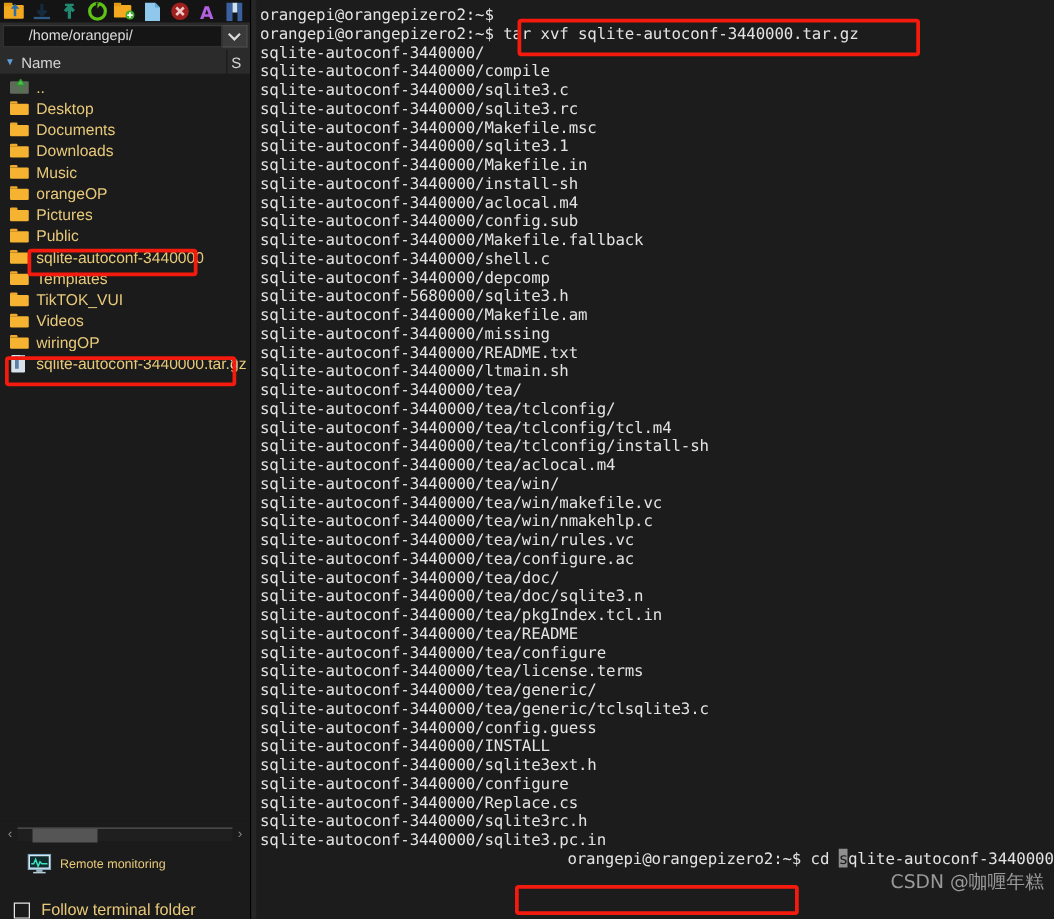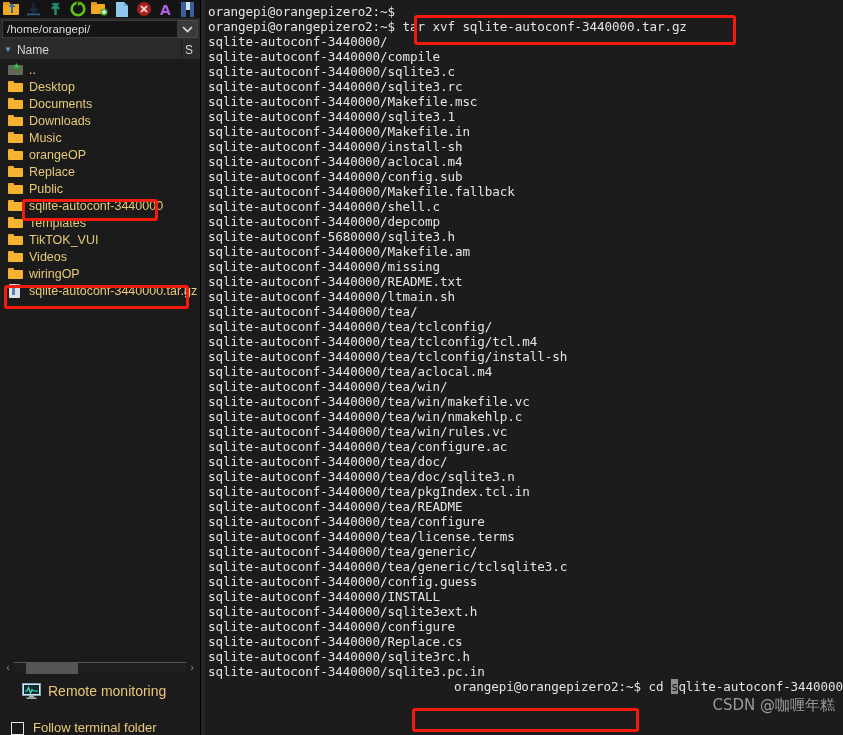--- a/index.html
+++ b/index.html
@@ -28,21 +28,21 @@
     width: 21px; height: 17px;
     display: flex; align-items: center; justify-content: center;
     position: relative;
   }
   .ico { display: block; }
 
   .path-row { height: 22px; background: #2b2b2b; display: flex; align-items: stretch; flex: 0 0 22px; padding: 2px 2px 2px 2px;}
   .path-input {
     flex: 1; background: #151515; border: 1px solid #3a3a3a;
     color: #dcdcdc; font-size: 11.5px; font-family: "Liberation Sans", sans-serif;
-    padding: 0 4px; display: flex; align-items: center; min-width: 0;
+    padding: 0 20px; display: flex; align-items: center; min-width: 0;
     white-space: nowrap; overflow: hidden;
   }
   .path-drop {
     width: 20px; background: #3a3a3a; border: 1px solid #4a4a4a; border-left: none;
     display: flex; align-items: center; justify-content: center; color: #dcdcdc;
   }
 
   .col-header {
     height: 20px; background: #2b2b2b; display: flex; align-items: center;
     font-size: 12px; color: #d6d6d6; flex: 0 0 20px;
@@ -101,21 +101,21 @@
   }
 
   
   .hscroll-row { height: 20px; display: flex; align-items: center; background:#1b1b1b; padding: 0 2px; flex:0 0 20px;}
   .hs-arrow { width: 12px; text-align: center; color: #8a8a8a; font-size: 11px; }
   .hs-track { flex: 1; height: 11px; background: #1f1f1f; border-top: 1px solid #555; position: relative; }
   .hs-thumb { position: absolute; left: 12px; top: 0; width: 52px; height: 11px; background: #555; }
 
   .remote-row {
     height: 28px; display: flex; align-items: center; gap: 7px;
-    padding-left: 22px; color: #e8c97a; font-size: 14px; flex: 0 0 28px;
+    padding-left: 22px; color: #e8c97a; font-size: 10px; flex: 0 0 28px;
   }
   .monitor-ico { width: 19px; height: 16px; position: relative; }
 
   .follow-row {
     height: 30px; display: flex; align-items: flex-end; gap: 9px;
     padding-left: 11px; color: #e8c97a; font-size: 13px; flex: 0 0 30px;
   }
   .cbox {
     width: 13px; height: 13px; border: 1.5px solid #e6e6e6; background: #1b1b1b;
     flex: 0 0 13px;
@@ -259,21 +259,21 @@
         <div class="frow">
           <span class="fico"><span class="folder"></span></span>
           <span class="fname">Music</span>
         </div>
         <div class="frow">
           <span class="fico"><span class="folder"></span></span>
           <span class="fname">orangeOP</span>
         </div>
         <div class="frow">
           <span class="fico"><span class="folder"></span></span>
-          <span class="fname">Replace</span>
+          <span class="fname">Pictures</span>
         </div>
         <div class="frow">
           <span class="fico"><span class="folder"></span></span>
           <span class="fname">Public</span>
         </div>
         <div class="frow">
           <span class="fico"><span class="folder"></span></span>
           <span class="fname">sqlite-autoconf-3440000</span>
         </div>
         <div class="frow">

